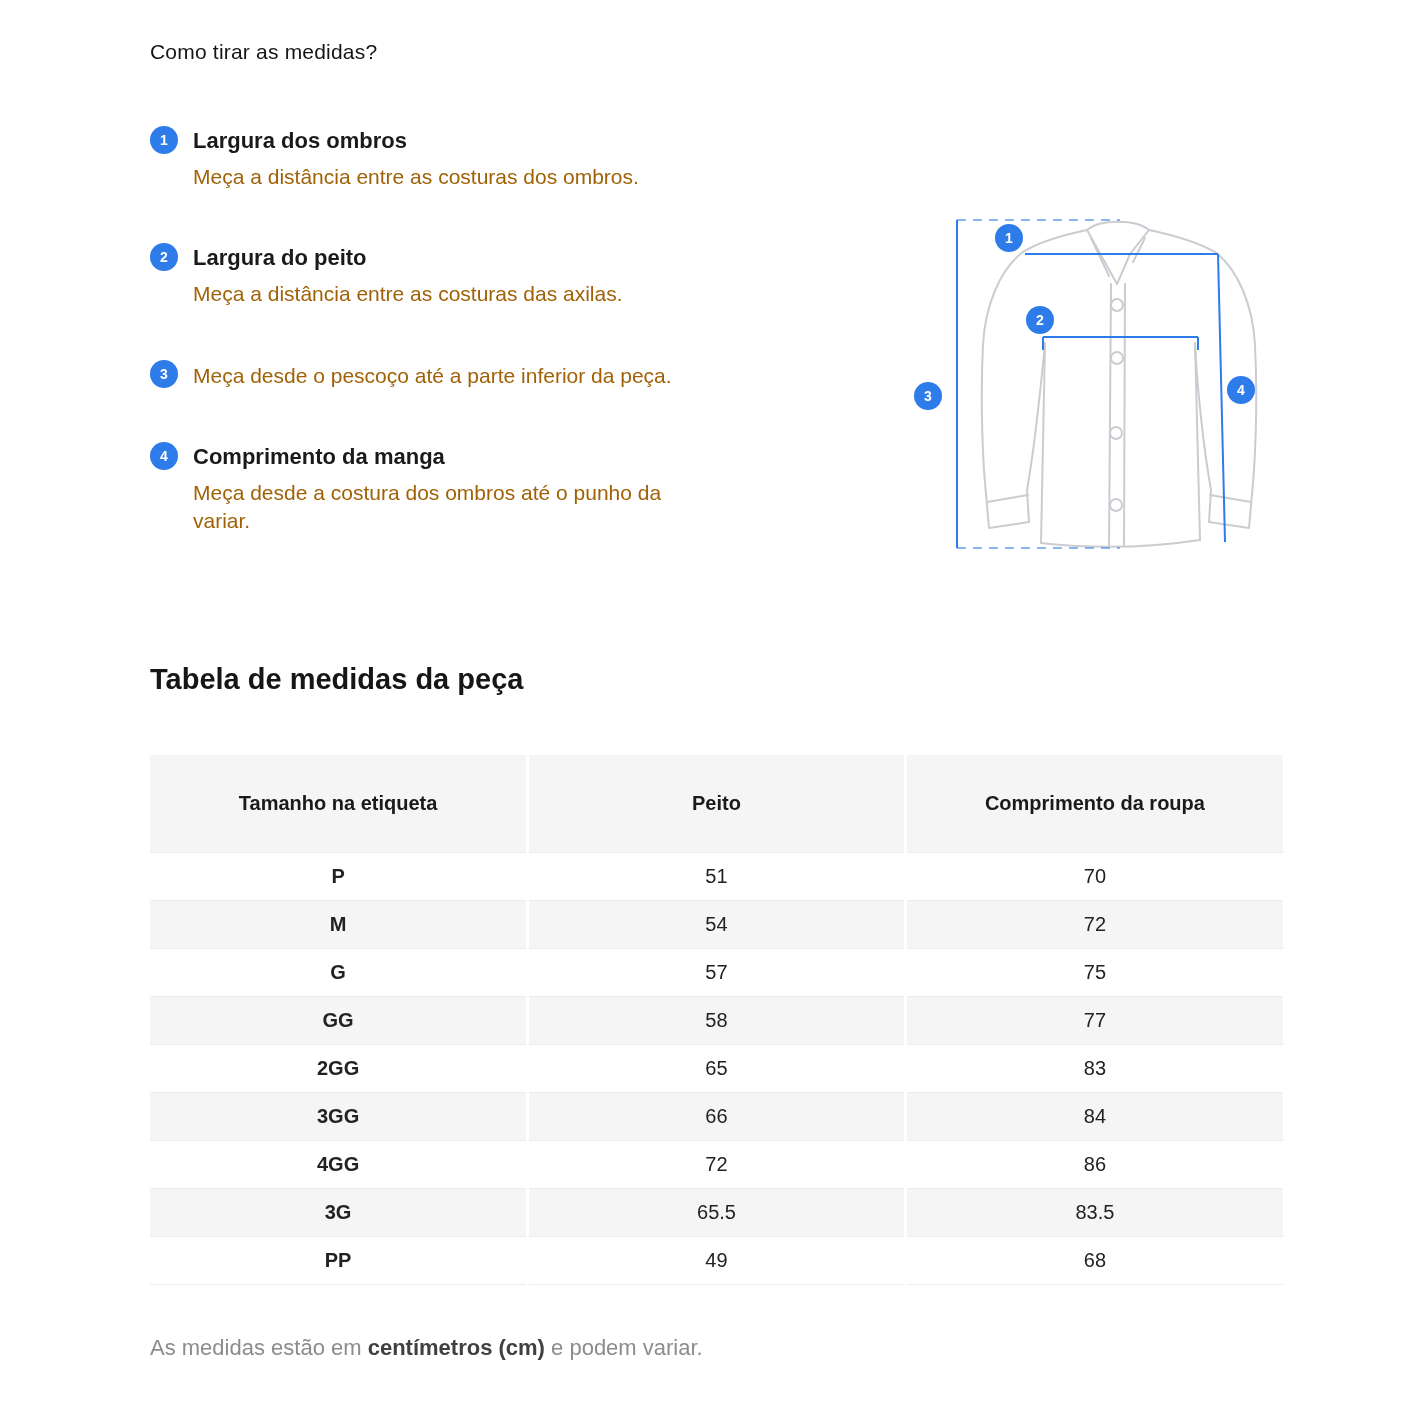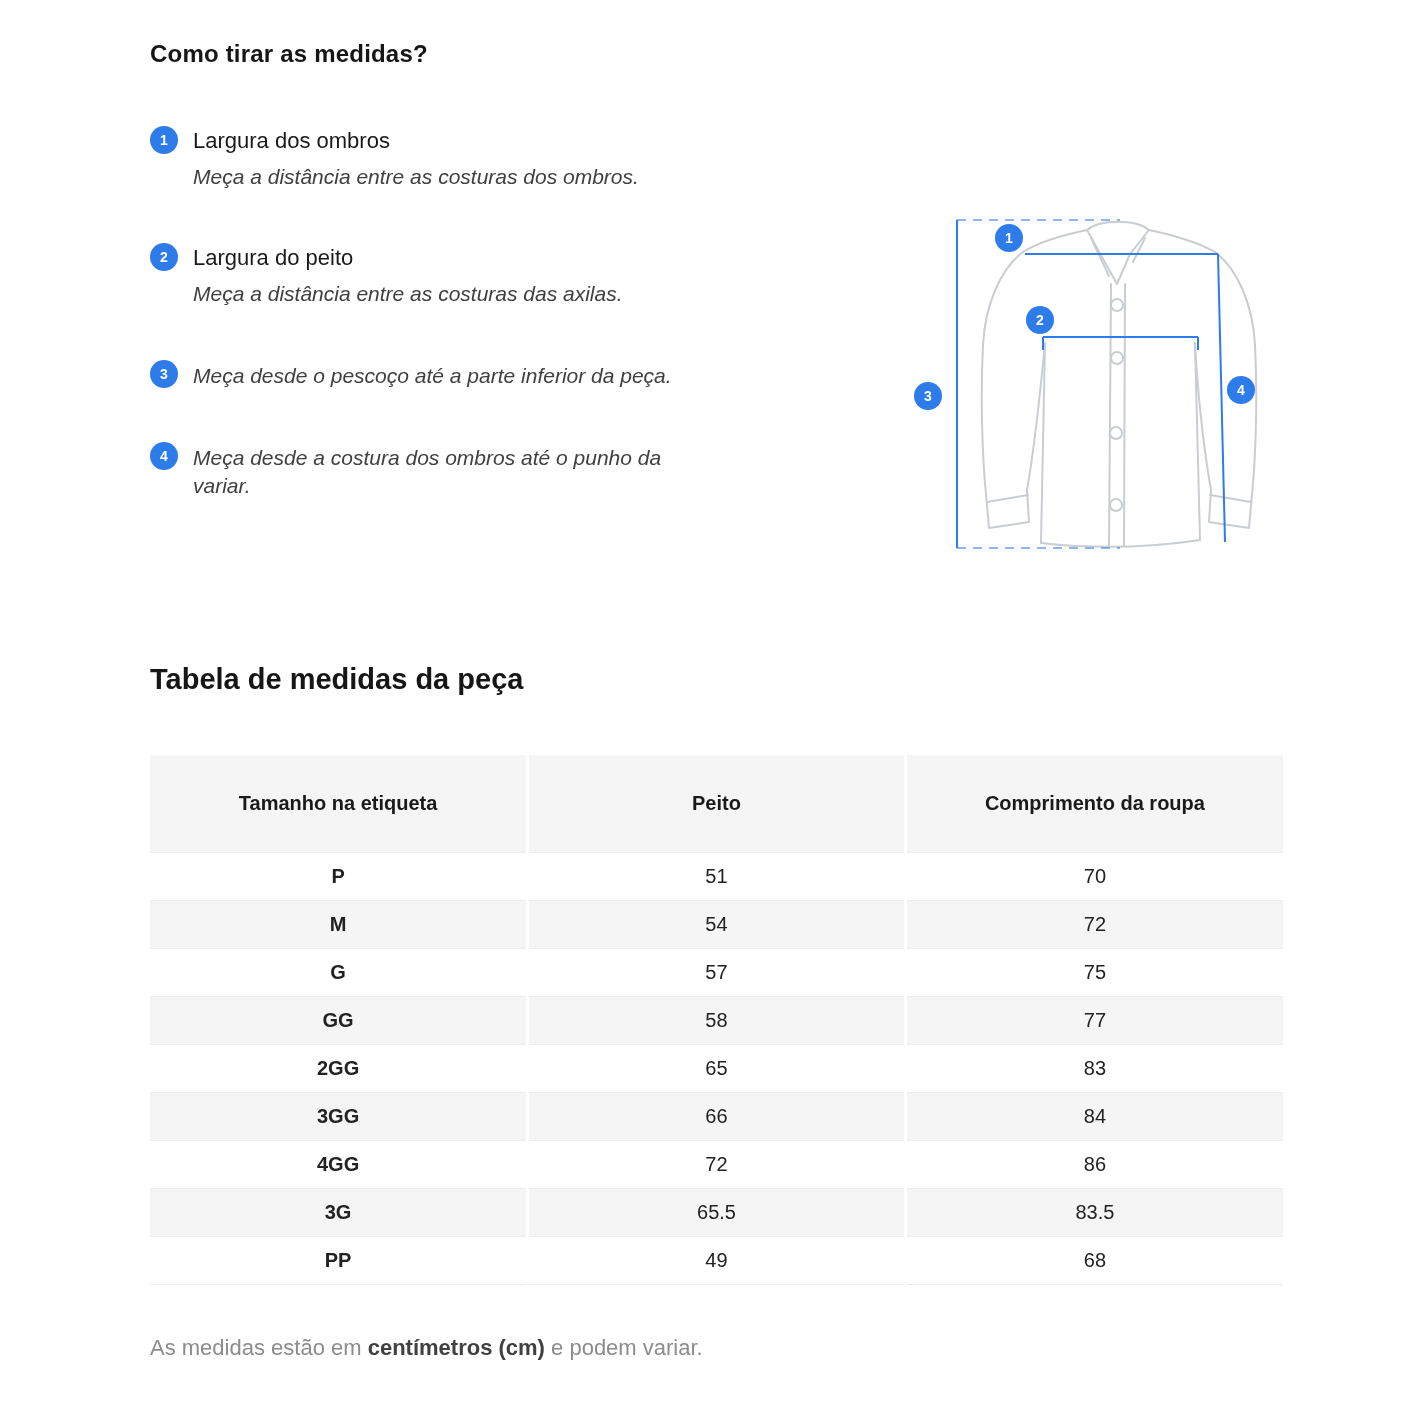--- a/index.html
+++ b/index.html
@@ -8,46 +8,46 @@
     width: 1417px; height: 1417px;
     position: relative;
     font-family: "Liberation Sans", "DejaVu Sans", sans-serif;
     color: #1f1f1f;
     overflow: hidden;
   }
 
   
   .page-title {
     position: absolute; left: 150px; top: 40px;
-    font-size: 24px; font-weight: bold; color: #161616;
+    font-size: 21px; font-weight: normal; color: #161616;
     letter-spacing: 0.2px;
   }
   .section-title {
     position: absolute; left: 150px; top: 663px;
     font-size: 29px; font-weight: bold; color: #161616;
   }
 
   
   .instructions {
     position: absolute; left: 150px; top: 128px; width: 540px;
   }
   .instruction-item { position: relative; padding-left: 43px; margin-bottom: 54px; }
   .num-badge {
     position: absolute; left: 0; top: -2px;
     width: 28px; height: 28px; border-radius: 50%;
     background: #2e7ce9; color: #ffffff;
     font-size: 14px; font-weight: bold;
     display: flex; align-items: center; justify-content: center;
   }
   .instruction-title {
-    font-size: 22px; font-weight: normal; color: #1a1a1a; line-height: 26px;
+    font-size: 22px; font-weight: bold; color: #1a1a1a; line-height: 26px;
     margin-bottom: 9px;
   }
   .instruction-desc {
-    font-size: 21px; color: #404040; line-height: 28px; max-width: 480px; font-style: italic;
+    font-size: 21px; color: #a16207; line-height: 28px; max-width: 480px;
   }
 
   
   .diagram {
     position: absolute; left: 905px; top: 190px; width: 400px; height: 380px;
   }
   .diagram svg { position: absolute; left: 0; top: 0; }
   .diagram .num-badge { top: auto; }
   .badge-1 { left: 90px;  top: 34px !important; }
   .badge-2 { left: 121px; top: 116px !important; }
@@ -100,20 +100,21 @@
     <div class="instruction-desc">Meça a distância entre as costuras das axilas.</div>
   </div>
 
   <div class="instruction-item">
     <span class="num-badge">3</span>
     <div class="instruction-desc">Meça desde o pescoço até a parte inferior da peça.</div>
   </div>
 
   <div class="instruction-item">
     <span class="num-badge">4</span>
+    <div class="instruction-title">Comprimento da manga</div>
     <div class="instruction-desc">Meça desde a costura dos ombros até o punho da variar.</div>
   </div>
 
 </div>
 
 <div class="diagram">
   <svg width="400" height="380" viewBox="0 0 400 380">
 
     <g fill="none" stroke="#c9cdd2" stroke-width="2" stroke-linecap="round" stroke-linejoin="round">
 

